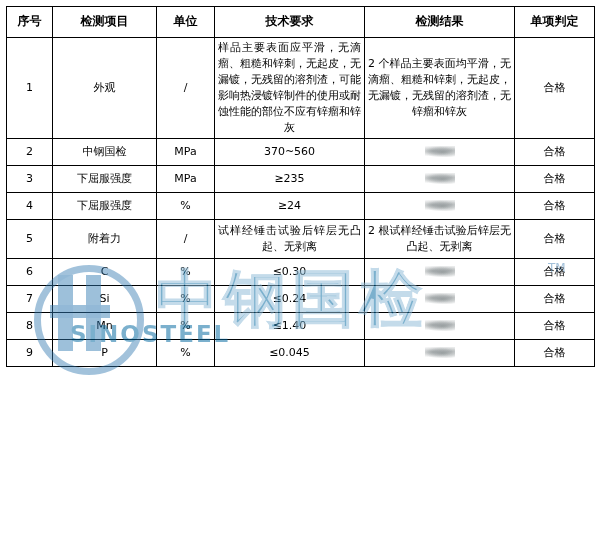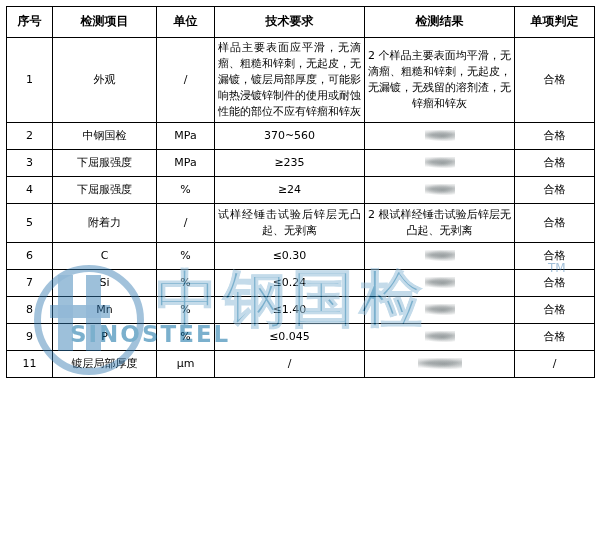--- a/index.html
+++ b/index.html
@@ -191,21 +191,21 @@
         <th>技术要求</th>
         <th>检测结果</th>
         <th>单项判定</th>
       </tr>
     </thead>
     <tbody>
       <tr class="row-appearance">
         <td>1</td>
         <td>外观</td>
         <td>/</td>
-        <td class="req block">样品主要表面应平滑，无滴瘤、粗糙和锌刺，无起皮，无漏镀，镀层局部厚度，可能影响热浸镀锌制件的使用或耐蚀性能的部位不应有锌瘤和锌灰</td>
+        <td class="req block">样品主要表面应平滑，无滴瘤、粗糙和锌刺，无起皮，无漏镀，无残留的溶剂渣，可能影响热浸镀锌制件的使用或耐蚀性能的部位不应有锌瘤和锌灰</td>
         <td class="res block">2 个样品主要表面均平滑，无滴瘤、粗糙和锌刺，无起皮，无漏镀，无残留的溶剂渣，无锌瘤和锌灰</td>
         <td>合格</td>
       </tr>
       <tr class="row-app">
         <td>2</td>
         <td>中钢国检</td>
         <td>MPa</td>
         <td>370~560</td>
         <td><span class="smudge"></span></td>
         <td>合格</td>
@@ -258,28 +258,20 @@
         <td><span class="smudge"></span></td>
         <td>合格</td>
       </tr>
       <tr class="row-app">
         <td>9</td>
         <td>P</td>
         <td>%</td>
         <td>≤0.045</td>
         <td><span class="smudge"></span></td>
         <td>合格</td>
-      </tr>
-      <tr class="row-app">
-        <td>11</td>
-        <td>镀层局部厚度</td>
-        <td>μm</td>
-        <td>/</td>
-        <td><span class="smudge wide"></span></td>
-        <td>/</td>
       </tr>
     </tbody>
   </table>
 </div>
 
 <div class="watermark">
   <div class="wm-inner">
     <div class="wm-logo">
       <div class="ring"></div>
       <div class="barA"></div>

